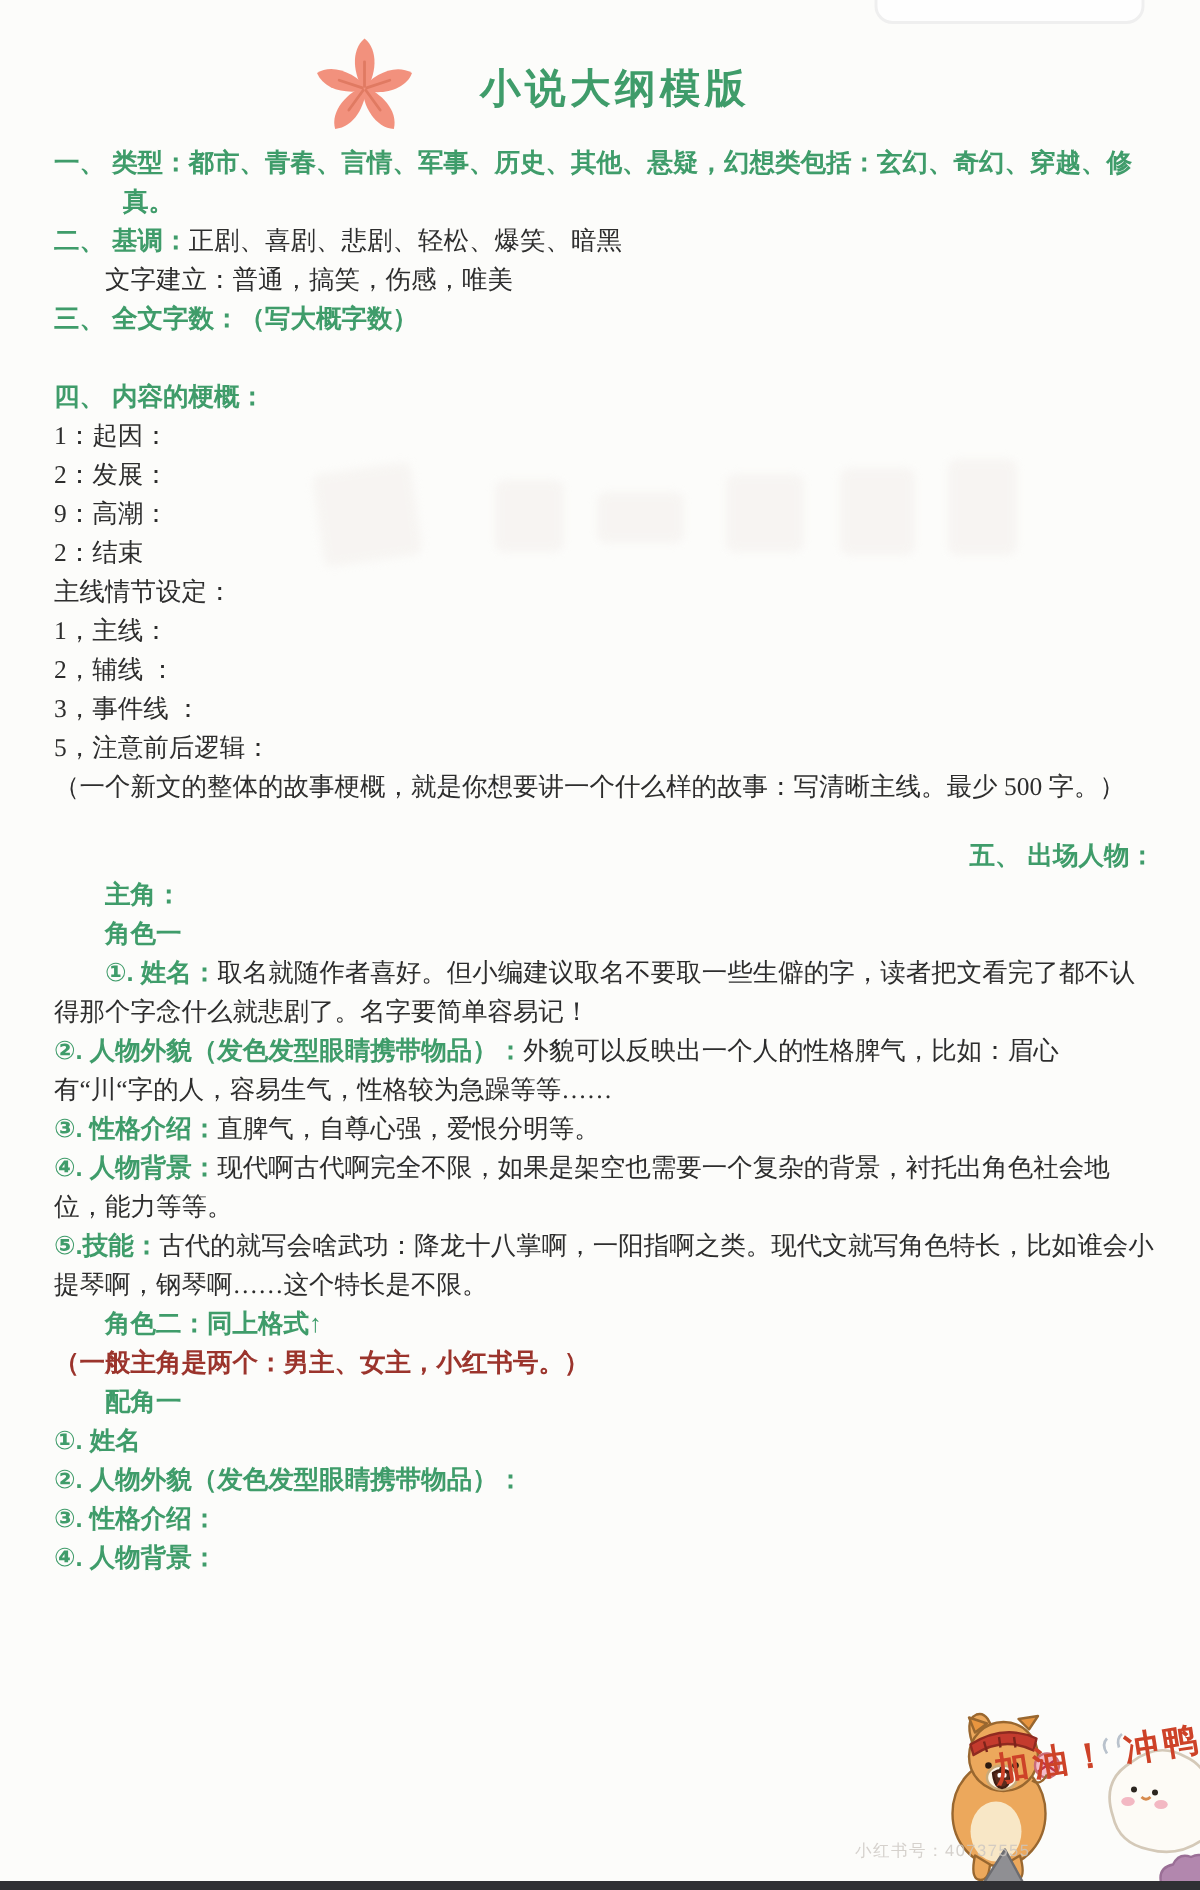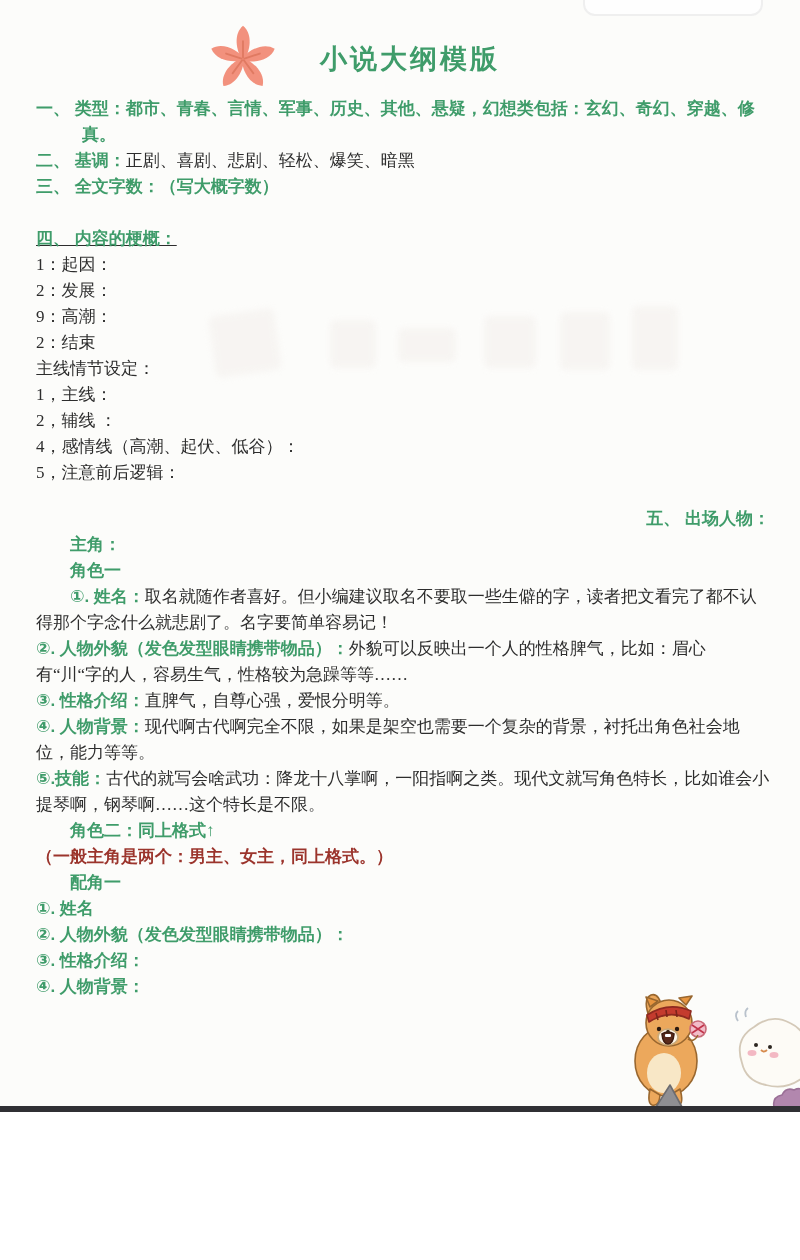--- a/index.html
+++ b/index.html
@@ -3,21 +3,21 @@
 <meta charset="utf-8">
 <style>
   :root{
     --g:#3f9c6a;
     --ink:#2d2d2d;
     --red:#9b342c;
     --cheer:#cd4228;
   }
   html,body{margin:0;padding:0;}
   .page{
-    position:relative;width:800px;height:1112px;background:#fcfcfa;
+    position:relative;width:800px;height:1260px;background:#fcfcfa;
     overflow:hidden;
     font-family:"Liberation Serif","DejaVu Serif",serif;
   }
   
   .top-hint{
     position:absolute;top:-4px;left:583px;width:176px;height:16px;
     border:2px solid #efefef;border-radius:0 0 12px 12px;background:#fefefe;
   }
   .header-row{
     position:absolute;top:22px;left:206px;display:flex;align-items:center;gap:40px;
@@ -30,21 +30,21 @@
     position:absolute;top:96px;left:36px;right:30px;
     font-size:17px;line-height:26px;color:var(--ink);
   }
   .doc p{margin:0;}
   .g{color:var(--g);font-weight:700;font-family:"Liberation Sans","DejaVu Sans",sans-serif;}
   .k{color:var(--ink);}
   .r{color:var(--red);font-weight:700;font-family:"Liberation Sans","DejaVu Sans",sans-serif;}
   .ind{padding-left:34px;}
   .hang{padding-left:46px;text-indent:-46px;}
   .fi{text-indent:34px;}
-  .gap{margin-top:26px !important;text-decoration:underline;}
+  .gap{margin-top:26px !important;}
   .gap2{margin-top:20px !important;text-align:right;}
   
   .wm-center{position:absolute;top:306px;left:212px;width:500px;height:86px;filter:blur(3px);opacity:.55;pointer-events:none;}
   .wm-center i{position:absolute;background:#f3efec;border-radius:6px;display:block;}
   .wm-center .b1{left:0;top:6px;width:66px;height:62px;transform:rotate(-8deg);}
   .wm-center .b2{left:118px;top:14px;width:46px;height:48px;}
   .wm-center .b3{left:186px;top:22px;width:58px;height:34px;}
   .wm-center .b4{left:272px;top:10px;width:52px;height:52px;}
   .wm-center .b5{left:348px;top:6px;width:50px;height:58px;}
   .wm-center .b6{left:420px;top:0px;width:46px;height:64px;}
@@ -87,41 +87,43 @@
         <path d="M50,48 L50,26" transform="rotate(216 50 50)"></path>
         <path d="M50,48 L50,26" transform="rotate(288 50 50)"></path>
       </g>
     </svg>
     <div class="title">小说大纲模版</div>
   </div>
 
   <div class="doc" id="doc">
       <p class="hang"><span class="g">一、 类型：都市、青春、言情、军事、历史、其他、悬疑，幻想类包括：玄幻、奇幻、穿越、修真。</span></p>
       <p><span class="g">二、 基调：</span><span class="k">正剧、喜剧、悲剧、轻松、爆笑、暗黑</span></p>
+      <p class="ind"><span class="k">文字建立：普通，搞笑，伤感，唯美</span></p>
       <p><span class="g">三、 全文字数：（写大概字数）</span></p>
       <p class="gap"><span class="g">四、 内容的梗概：</span></p>
       <p><span class="k">1：起因：</span></p>
       <p><span class="k">2：发展：</span></p>
       <p><span class="k">9：高潮：</span></p>
       <p><span class="k">2：结束</span></p>
       <p><span class="k">主线情节设定：</span></p>
       <p><span class="k">1，主线：</span></p>
       <p><span class="k">2，辅线 ：</span></p>
-      <p><span class="k">4，感情线（高潮、起伏、低谷）：</span></p>
+      <p><span class="k">3，事件线 ：</span></p>
       <p><span class="k">5，注意前后逻辑：</span></p>
+      <p><span class="k">（一个新文的整体的故事梗概，就是你想要讲一个什么样的故事：写清晰主线。最少 500 字。）</span></p>
       <p class="gap2"><span class="g">五、 出场人物：</span></p>
       <p class="ind"><span class="g">主角：</span></p>
       <p class="ind"><span class="g">角色一</span></p>
       <p class="fi"><span class="g">①. 姓名：</span><span class="k">取名就随作者喜好。但小编建议取名不要取一些生僻的字，读者把文看完了都不认得那个字念什么就悲剧了。名字要简单容易记！</span></p>
       <p><span class="g">②. 人物外貌（发色发型眼睛携带物品）：</span><span class="k">外貌可以反映出一个人的性格脾气，比如：眉心有“川“字的人，容易生气，性格较为急躁等等……</span></p>
       <p><span class="g">③. 性格介绍：</span><span class="k">直脾气，自尊心强，爱恨分明等。</span></p>
       <p><span class="g">④. 人物背景：</span><span class="k">现代啊古代啊完全不限，如果是架空也需要一个复杂的背景，衬托出角色社会地位，能力等等。</span></p>
       <p><span class="g">⑤.技能：</span><span class="k">古代的就写会啥武功：降龙十八掌啊，一阳指啊之类。现代文就写角色特长，比如谁会小提琴啊，钢琴啊……这个特长是不限。</span></p>
       <p class="ind"><span class="g">角色二：同上格式↑</span></p>
-      <p><span class="r">（一般主角是两个：男主、女主，同上格式。）</span></p>
+      <p><span class="r">（一般主角是两个：男主、女主，小红书号。）</span></p>
       <p class="ind"><span class="g">配角一</span></p>
       <p><span class="g">①. 姓名</span></p>
       <p><span class="g">②. 人物外貌（发色发型眼睛携带物品）：</span></p>
       <p><span class="g">③. 性格介绍：</span></p>
       <p><span class="g">④. 人物背景：</span></p>
     </div>
 
   <div class="wm-center">
     <i class="b1"></i>
       <i class="b2"></i>

